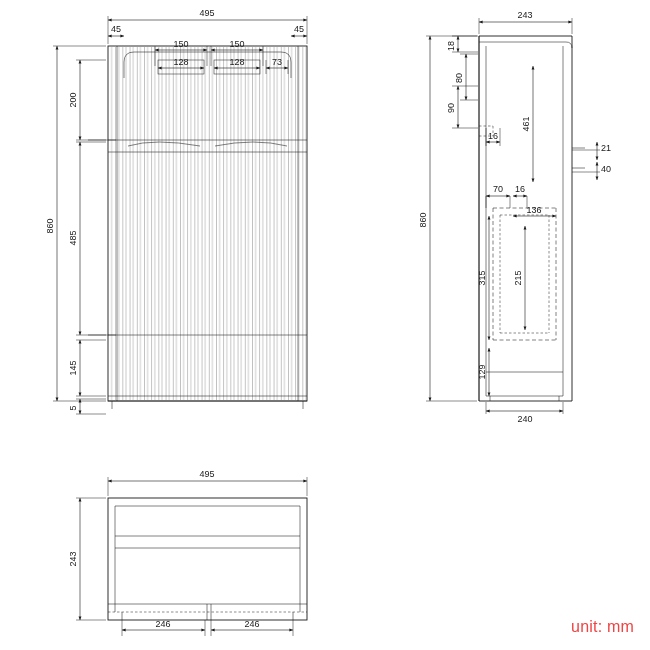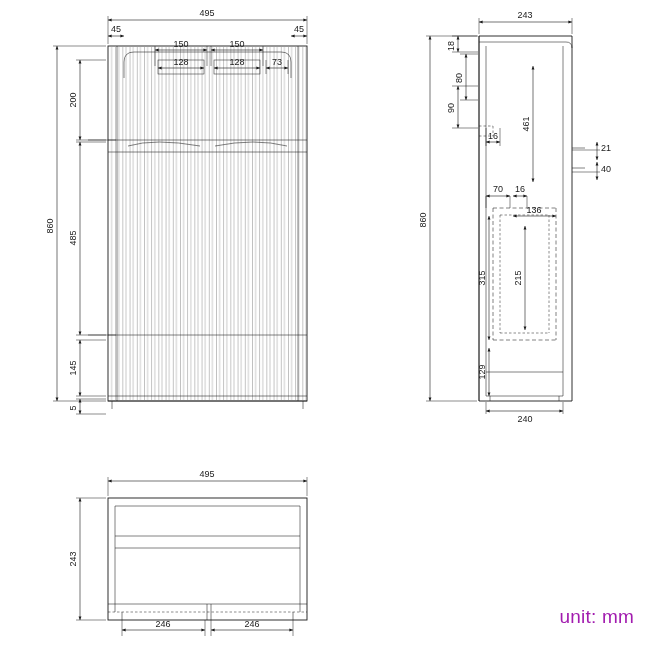--- a/index.html
+++ b/index.html
@@ -23,24 +23,24 @@
   svg.drawing {
     position: absolute;
     left: 0;
     top: 0;
     width: 650px;
     height: 650px;
   }
   .unit-label {
     position: absolute;
     right: 16px;
-    bottom: 22px;
-    font-size: 19px;
+    bottom: 14px;
+    font-size: 16px;
     letter-spacing: 0.2px;
-    color: #a21caf;
+    color: #ef4444;
   }
   text {
     font-family: "Liberation Sans", sans-serif;
     font-size: 9px;
     fill: #1a1a1a;
   }
   .dim-line {
     stroke: #1a1a1a;
     stroke-width: 0.6;
     fill: none;

